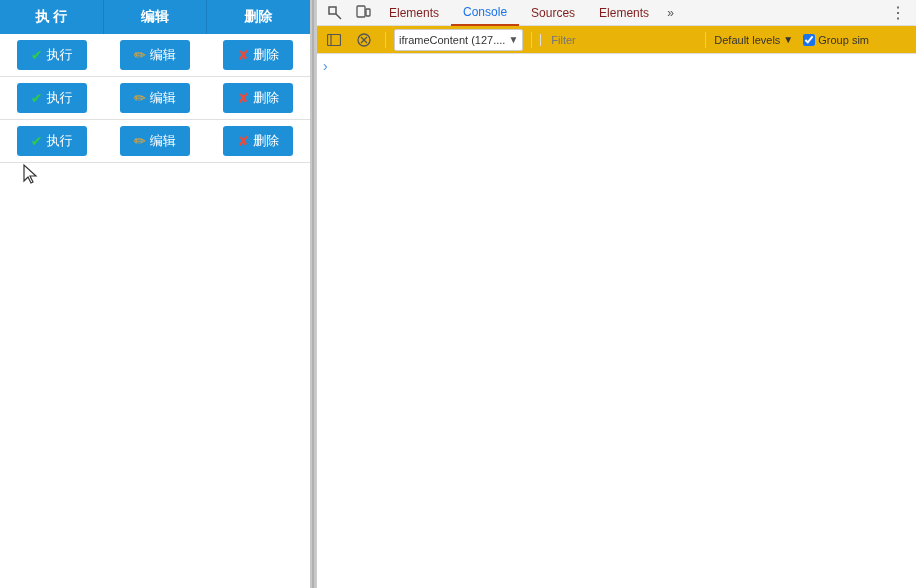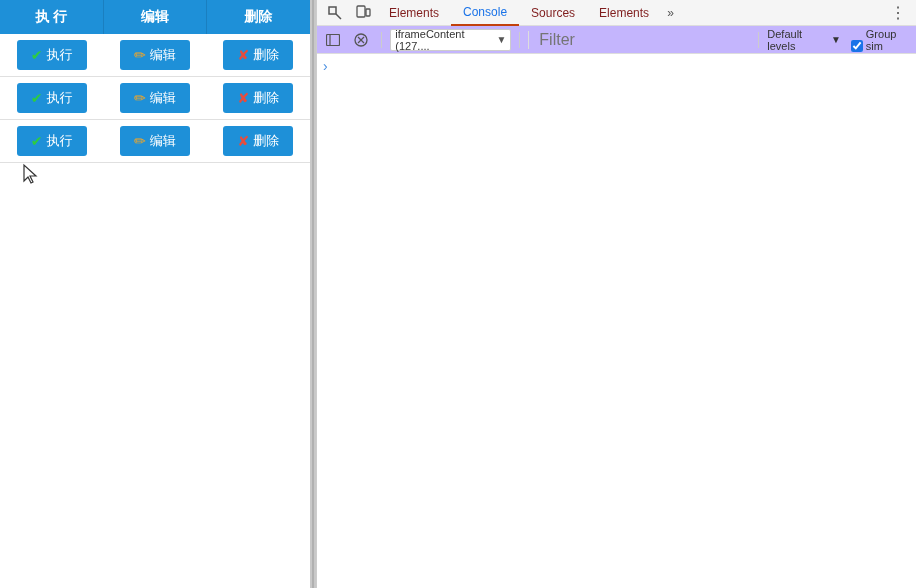--- a/index.html
+++ b/index.html
@@ -207,21 +207,21 @@
       color: #555;
       cursor: pointer;
       border: none;
       background: none;
     }
 
     
     .devtools-toolbar {
       display: flex;
       align-items: center;
-      background: #c4b5fd;
+      background: #eab308;
       border-bottom: 1px solid #ddd;
       height: 28px;
       padding: 0 4px;
       gap: 4px;
     }
 
     .toolbar-icon-btn {
       width: 26px;
       height: 24px;
       background: none;
@@ -251,21 +251,21 @@
     .context-select-arrow {
       color: #555;
       font-size: 10px;
       margin-left: 3px;
     }
 
     .filter-input {
       flex: 1;
       border: none;
       background: transparent;
-      font-size: 16px;
+      font-size: 11px;
       color: #555;
       outline: none;
       padding: 0 4px;
     }
 
     .filter-area {
       flex: 0 0 120px;
       display: flex;
       align-items: center;
       border-left: 1px solid #ddd;

